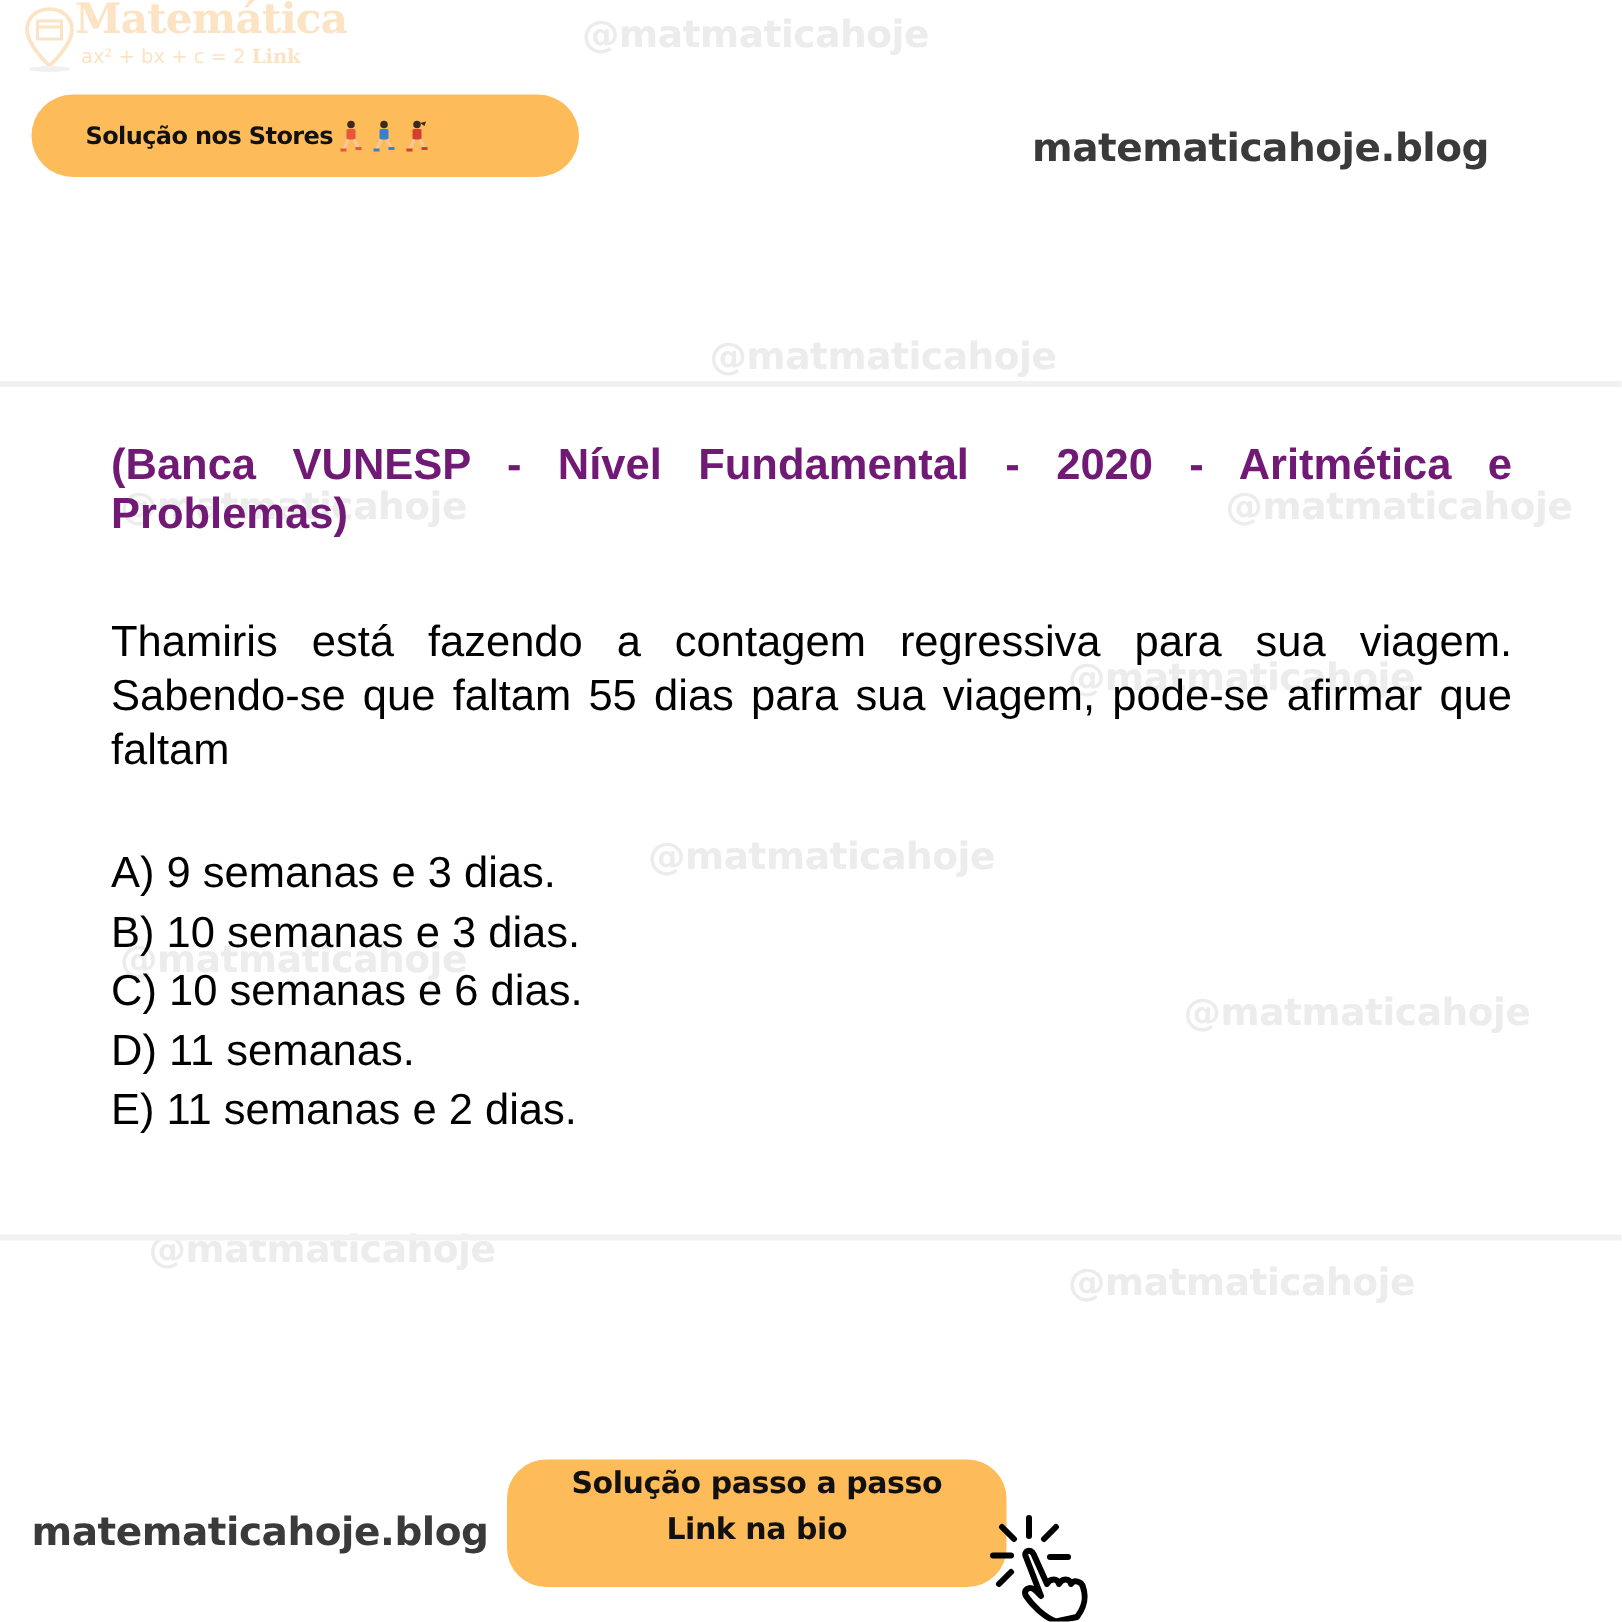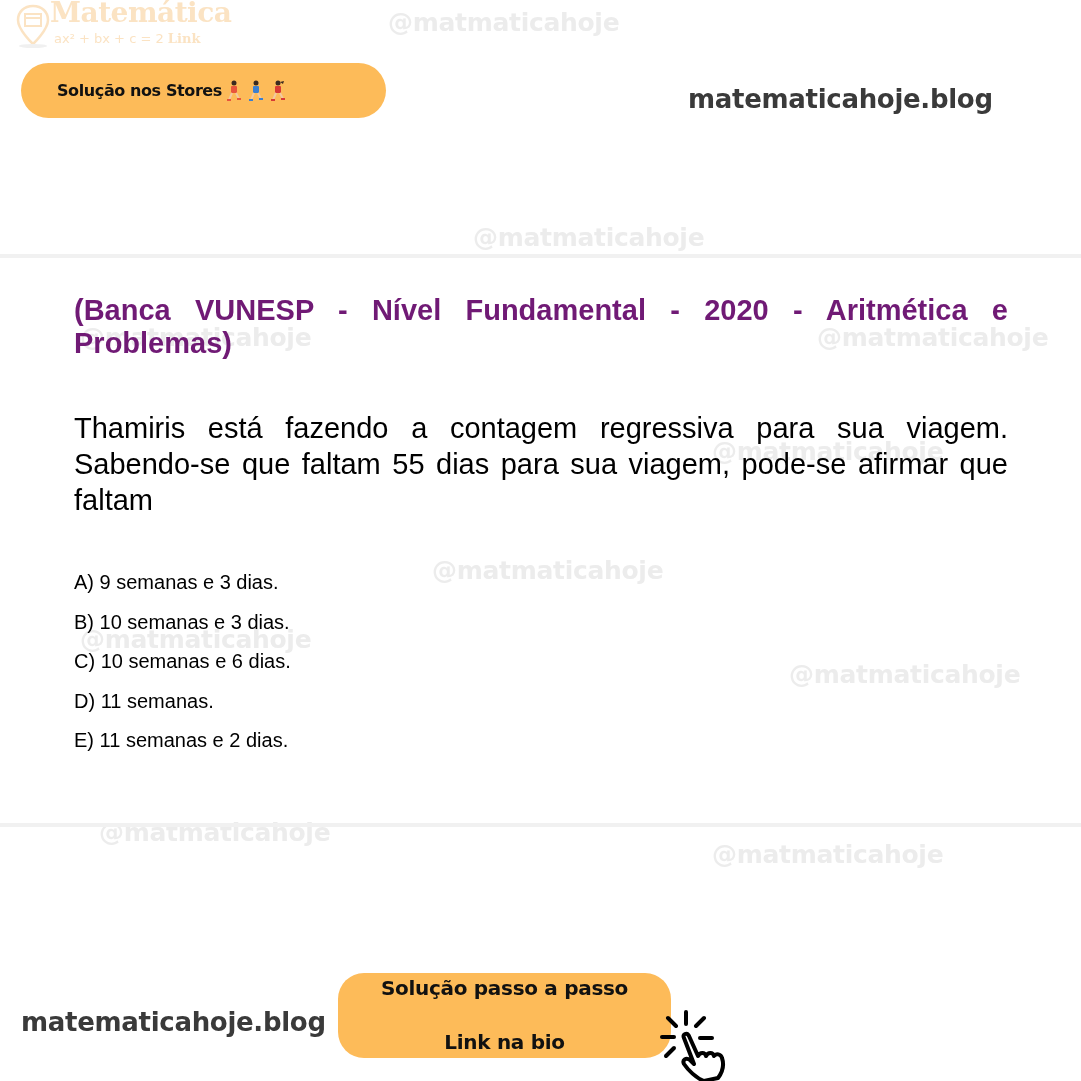--- a/index.html
+++ b/index.html
@@ -58,21 +58,21 @@
       white-space: nowrap;
       letter-spacing: -0.3px;
       pointer-events: none;
     }
 
     
     .pill {
       background: #fdbb59;
       display: flex;
       align-items: center;
-      justify-content: space-between;
+      justify-content: flex-start;
       font-family: "DejaVu Sans", sans-serif;
       font-weight: bold;
       color: #111111;
       box-sizing: border-box;
     }
     .top-pill {
       left: 21px; top: 63px;
       width: 365px; height: 55px;
       border-radius: 28px;
       font-size: 16px;
@@ -121,21 +121,21 @@
       font-family: "Liberation Sans", sans-serif;
       font-size: 29px;
       line-height: 36px;
       color: #000;
       text-align: justify;
       text-align-last: left;
     }
     .options {
       left: 74px; top: 563px;
       font-family: "Liberation Sans", sans-serif;
-      font-size: 20px;
+      font-size: 29px;
       line-height: 39.5px;
       color: #000;
       list-style: none;
       margin: 0; padding: 0;
     }
     .options li { margin: 0; padding: 0; white-space: nowrap; }
 
     .bottom-pill {
       left: 338px; top: 973px;
       width: 333px; height: 85px;

